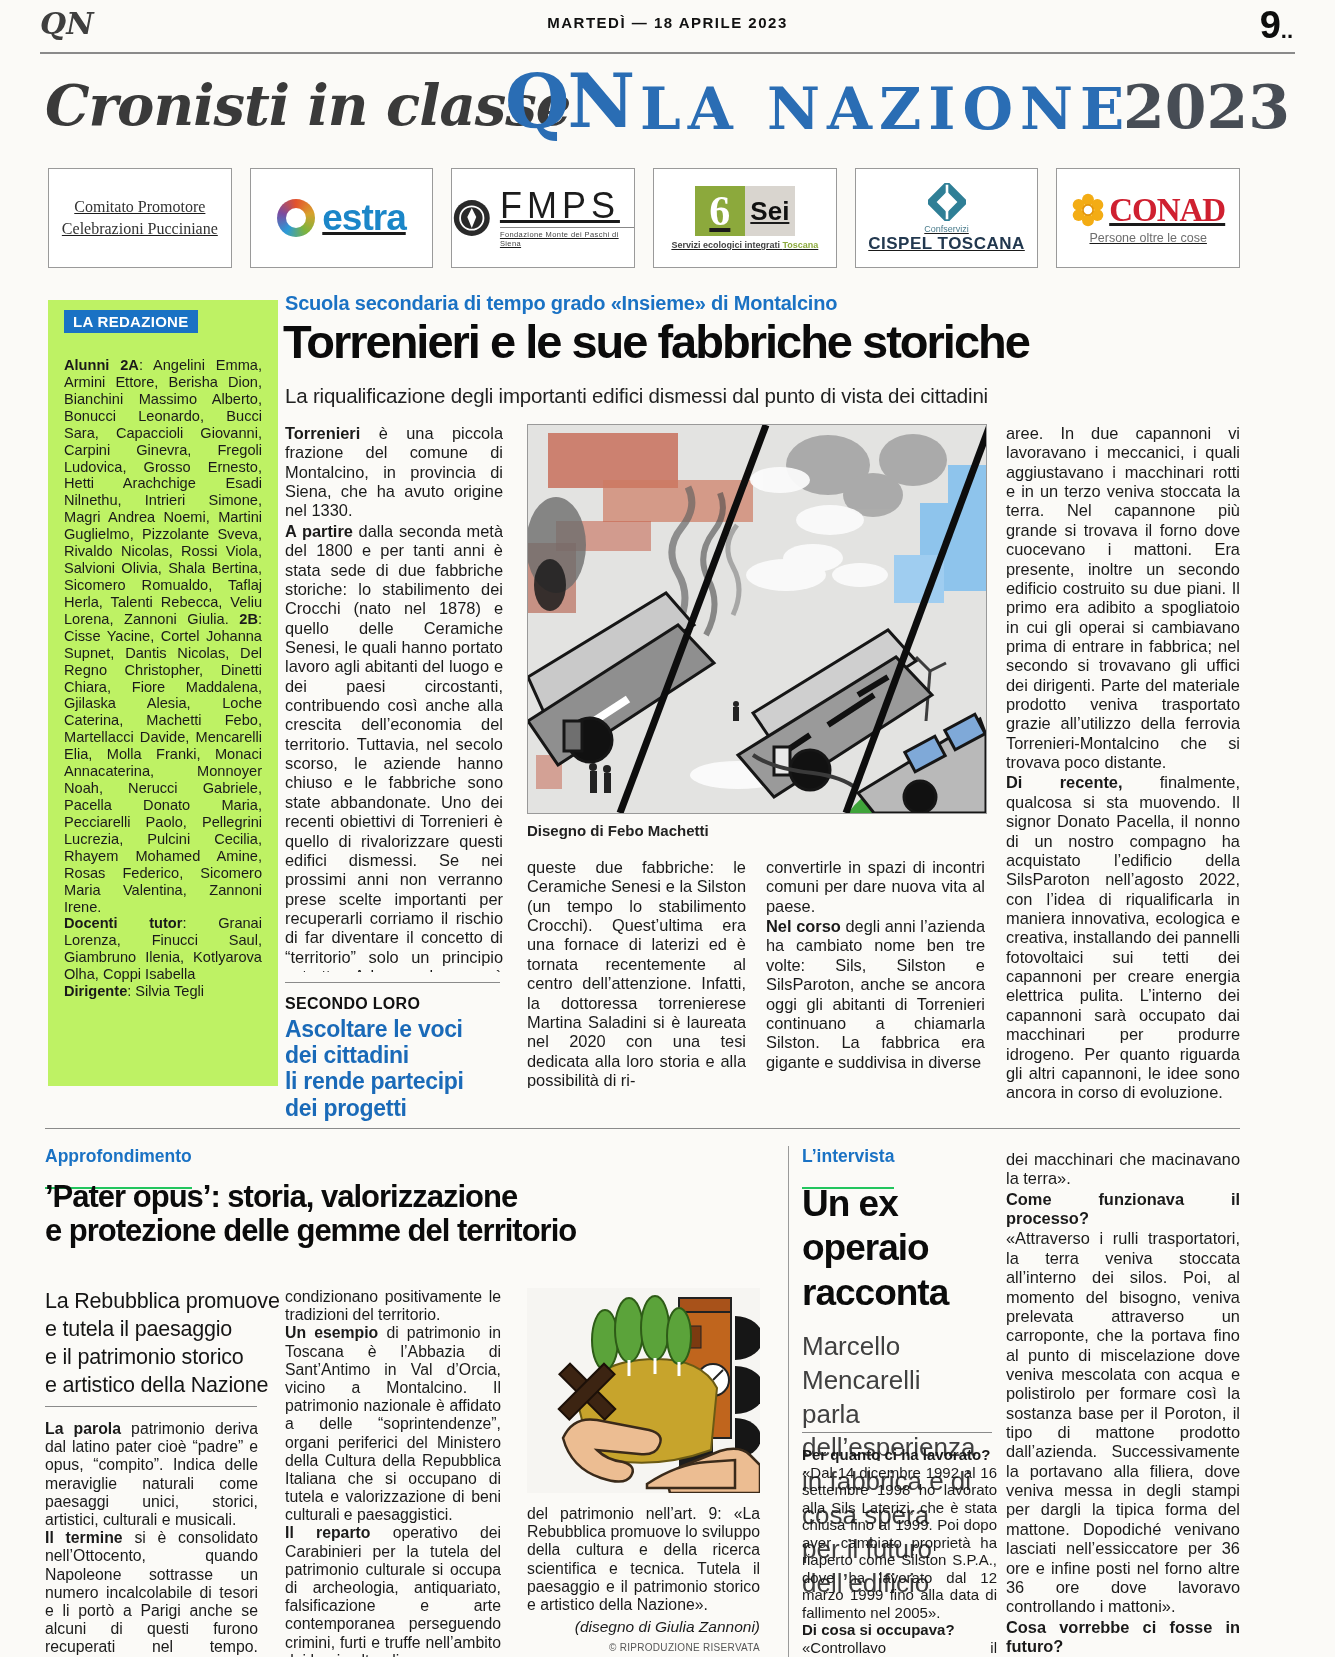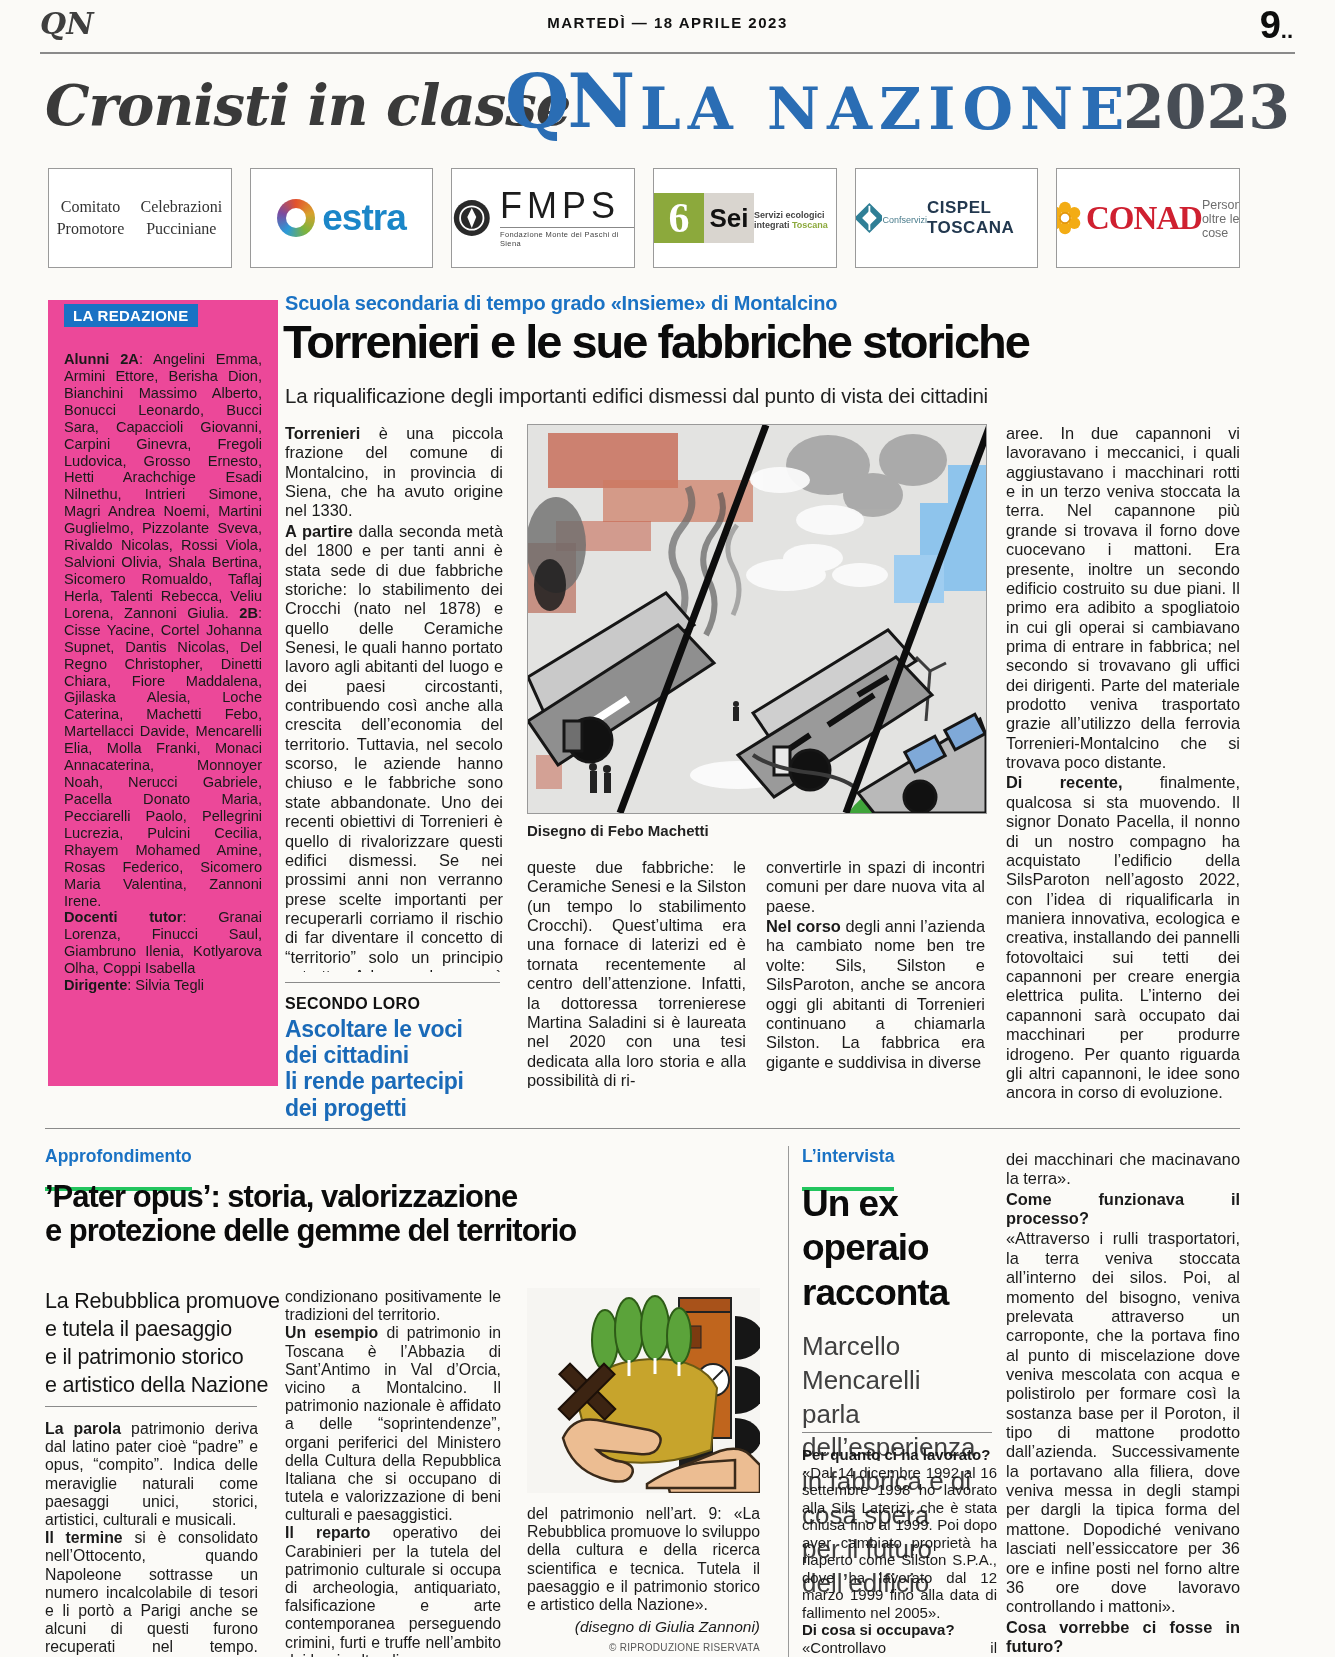--- a/index.html
+++ b/index.html
@@ -13,22 +13,22 @@
   .hdr-page{font-size:38px;font-weight:bold;color:#0d0d0d;}
   .hdr-dots{font-size:22px;font-weight:bold;color:#0d0d0d;}
   .rule{background:#8a8a8a;}
   
   .script-title{font-family:"DejaVu Serif",serif;font-style:italic;font-weight:bold;font-size:56px;color:#3a3a3a;letter-spacing:-1px;}
   .m-qn{font-family:"DejaVu Serif",serif;font-weight:bold;font-size:74px;color:#2a6db4;letter-spacing:-2px;}
   .m-name{font-family:"DejaVu Serif",serif;font-weight:bold;font-size:58px;color:#2a6db4;letter-spacing:7px;}
   .m-year{font-family:"DejaVu Serif",serif;font-weight:bold;font-size:60px;color:#474d55;}
   
   .sponsors{display:flex;gap:18px;}
-  .spbox{flex:1;border:1.5px solid #9a9a9a;background:#fff;display:flex;flex-direction:row;
-         align-items:center;justify-content:center;height:98px;overflow:hidden;}
+  .spbox{flex:1;border:1.5px solid #9a9a9a;background:#fff;display:flex;flex-direction:column;
+         align-items:center;justify-content:center;height:98px;overflow:hidden;text-decoration:underline;}
   .sp-serif{font-family:"Liberation Serif",serif;font-size:16px;color:#333;text-align:center;line-height:1.35;}
   .estra-row{display:flex;align-items:center;gap:7px;}
   .estra-ring{position:relative;width:38px;height:38px;border-radius:50%;
      background:conic-gradient(#e4522c,#d8a12c,#7db33c,#2c9ad8,#7b4ba0,#e4522c);}
   .estra-ring::after{content:"";position:absolute;inset:9px;background:#fff;border-radius:50%;}
   .estra-txt{font-size:37px;font-weight:bold;color:#1b86c8;letter-spacing:-1px;}
   .fmps-row{display:flex;align-items:center;gap:8px;}
   .fmps-txt{font-size:36px;letter-spacing:5px;color:#1c1c1c;line-height:1;}
   .fmps-cap{font-size:7.5px;color:#444;border-top:1px solid #888;padding-top:2px;margin-top:3px;letter-spacing:.4px;}
   .sei-row{display:flex;}
@@ -37,29 +37,29 @@
   .sei-b{width:50px;height:50px;background:#d9d5cf;color:#111;font-weight:bold;font-size:26px;
          display:flex;align-items:center;justify-content:center;}
   .sei-cap{font-size:9px;font-weight:bold;color:#444;margin-top:4px;}
   .sei-cap .acc{color:#8ca93c;}
   .cis-small{font-size:9px;color:#4a7c8c;margin-top:3px;}
   .cis-big{font-size:17px;font-weight:bold;color:#22384f;letter-spacing:.5px;}
   .conad-row{display:flex;align-items:center;gap:4px;}
   .conad-txt{font-family:"Liberation Serif",serif;font-weight:bold;font-size:33px;color:#cf2030;letter-spacing:-1px;}
   .conad-cap{font-size:12.5px;color:#6e6e6e;margin-top:2px;}
   
-  .sidebar{background:#ec4899;padding:4px 16px;box-sizing:border-box;}
+  .sidebar{background:#bef264;padding:10px 16px;box-sizing:border-box;}
   .red-tag{display:inline-block;background:#1a72c4;color:#fff;font-weight:bold;font-size:15px;
            padding:3px 9px;letter-spacing:.3px;}
   .red-title{font-size:26.5px;font-weight:bold;line-height:1.12;color:#0c0c0c;margin-top:16px;letter-spacing:-.5px;}
   .bt2{font-size:14.6px;line-height:1.16;text-align:justify;margin-top:24px;}
   .bt2 p{margin:0;}
   
   .kicker{color:#1a72c4;font-weight:bold;font-size:20px;letter-spacing:-.2px;}
-  .kicker-u{color:#1a72c4;font-weight:bold;font-size:17.5px;border-bottom:4px solid #22c55e;
+  .kicker-u{color:#1a72c4;font-weight:bold;font-size:17.5px;border-bottom:2px solid #22c55e;
             display:inline-block;padding-bottom:20px;}
   .headline-xl{font-size:47px;font-weight:bold;letter-spacing:-2px;color:#0b0b0b;line-height:1;}
   .subtitle{font-size:20.5px;color:#222;letter-spacing:-.2px;}
   .bt{font-size:16.4px;line-height:1.18;text-align:justify;}
   .bt p{margin:0 0 1px 0;}
   .bb{font-size:15.8px;line-height:1.152;text-align:justify;}
   .bb p{margin:0;}
   .caption{font-size:15px;font-weight:bold;color:#222;}
   .sec-tag{font-size:16px;font-weight:bold;color:#111;letter-spacing:.3px;}
   .sec-blue{font-size:23px;font-weight:bold;color:#1a6ab8;line-height:1.14;letter-spacing:-.3px;}

